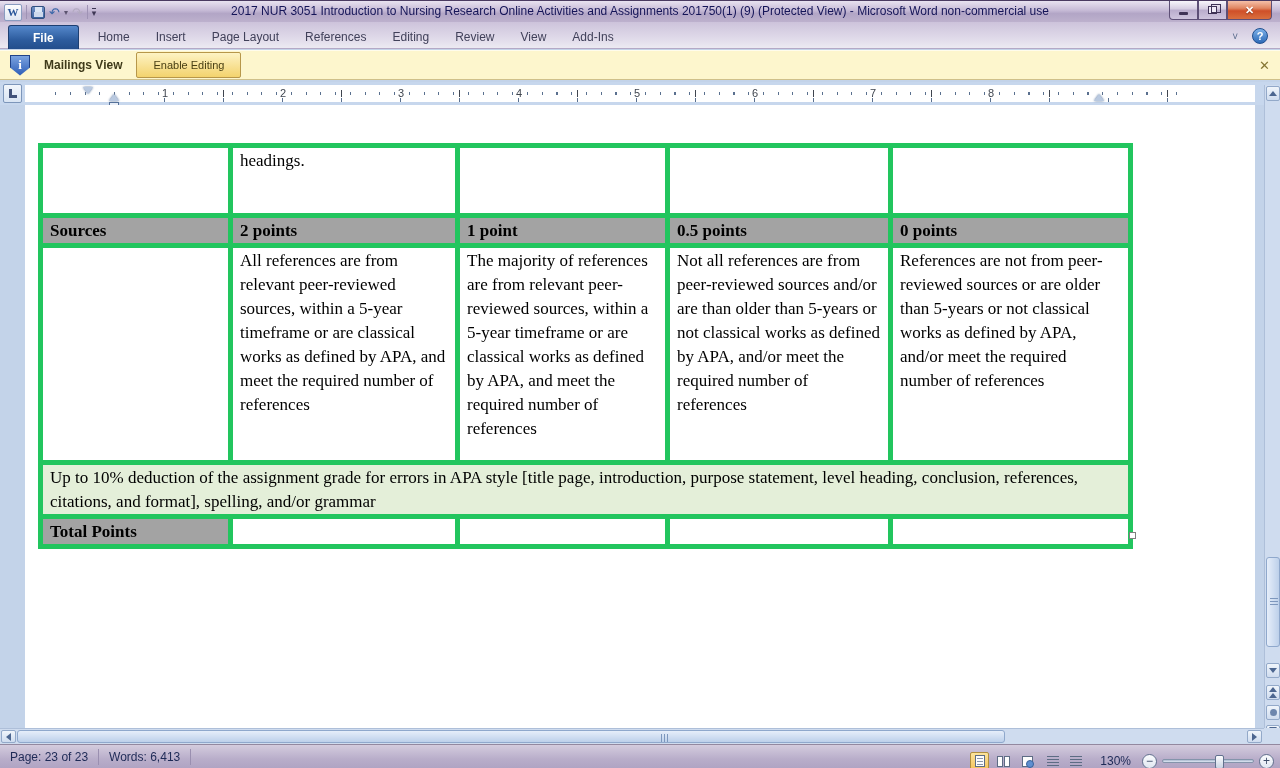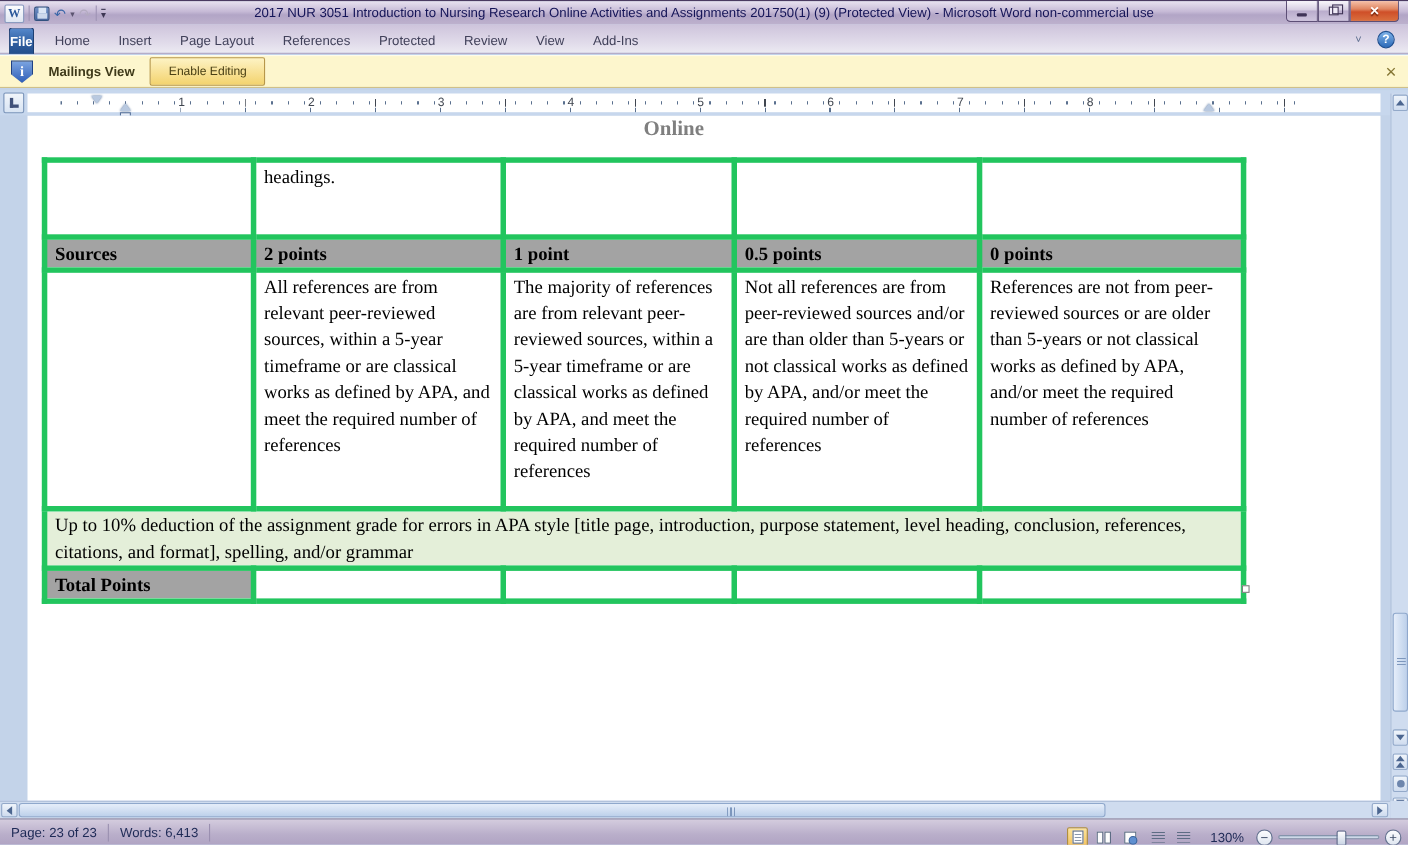--- a/index.html
+++ b/index.html
@@ -33,21 +33,21 @@
   .glyph-restore { width:9px; height:8px; border:1px solid #3f3356; background:#efeaf6; position:relative; }
   .glyph-restore:before { content:""; position:absolute; left:2px; top:-3px; width:8px; height:7px; border:1px solid #3f3356; }
   .glyph-close { color:#fff; font-size:11px; font-weight:bold; text-shadow:0 1px 1px #7e2a10; }
 
   
   .ribbonrow { position:absolute; left:0; top:22px; width:1280px; height:27px;
     background:linear-gradient(#cdc3db, #e2ddeb 70%, #eceaf2); border-bottom:1px solid #b4a9c6; }
   .tabs { position:absolute; left:8px; top:3px; height:24px; display:flex; align-items:stretch; }
   .tab { padding:0 13px; font-size:12px; color:#41415a; display:flex; align-items:center; }
   .tab.file { background:linear-gradient(#5588cb,#2d5c9e 60%,#234e8c); color:#fff; font-weight:bold;
-    border:1px solid #1d3f72; border-bottom:none; border-radius:3px 3px 0 0; padding:0 0; margin-right:6px; }
+    border:1px solid #1d3f72; border-bottom:none; border-radius:3px 3px 0 0; padding:0 24px; margin-right:6px; }
   .ribbon-right { position:absolute; right:12px; top:6px; display:flex; align-items:center; gap:14px; }
   .chev { color:#5a6b8c; font-size:10px; }
   .helpbtn { width:16px; height:16px; border-radius:50%; background:linear-gradient(#7db1e8,#2d6ab8);
     color:#fff; font-size:11px; font-weight:bold; display:flex; align-items:center; justify-content:center;
     border:1px solid #1f4f8f; }
 
   
   .pvbar { position:absolute; left:0; top:50px; width:1280px; height:30px; background:#fdf6cd;
     border-top:1px solid #fffceb; border-bottom:1px solid #cfc08a; display:flex; align-items:center; }
   .shield { width:20px; height:21px; margin-left:10px; background:linear-gradient(#7aa3e0,#2f5fb8);
@@ -184,21 +184,21 @@
   </div>
 </div>
 
 <div class="ribbonrow">
   <div class="tabs">
     <div class="tab file">File</div>
     <div class="tab">Home</div>
     <div class="tab">Insert</div>
     <div class="tab">Page Layout</div>
     <div class="tab">References</div>
-    <div class="tab">Protected</div>
+    <div class="tab">Editing</div>
     <div class="tab">Review</div>
     <div class="tab">View</div>
     <div class="tab">Add-Ins</div>
   </div>
   <div class="ribbon-right">
     <span class="chev">˅</span>
     <div class="helpbtn">?</div>
   </div>
 </div>
 
@@ -227,21 +227,20 @@
     <span class="num" style="left:960px">8</span>
     <div class="ind-first"></div>
     <div class="ind-hang"></div>
     <div class="ind-box"></div>
     <div class="ind-right"></div>
   </div>
 </div>
 
 <div class="docarea">
   <div class="page">
-    <div class="online-head">Online</div>
     <table class="rubric">
       <colgroup>
         <col style="width:190px">
           <col style="width:227px">
           <col style="width:210px">
           <col style="width:223px">
           <col style="width:240px">
       </colgroup>
       <tbody>
           <tr class="row-partial">

